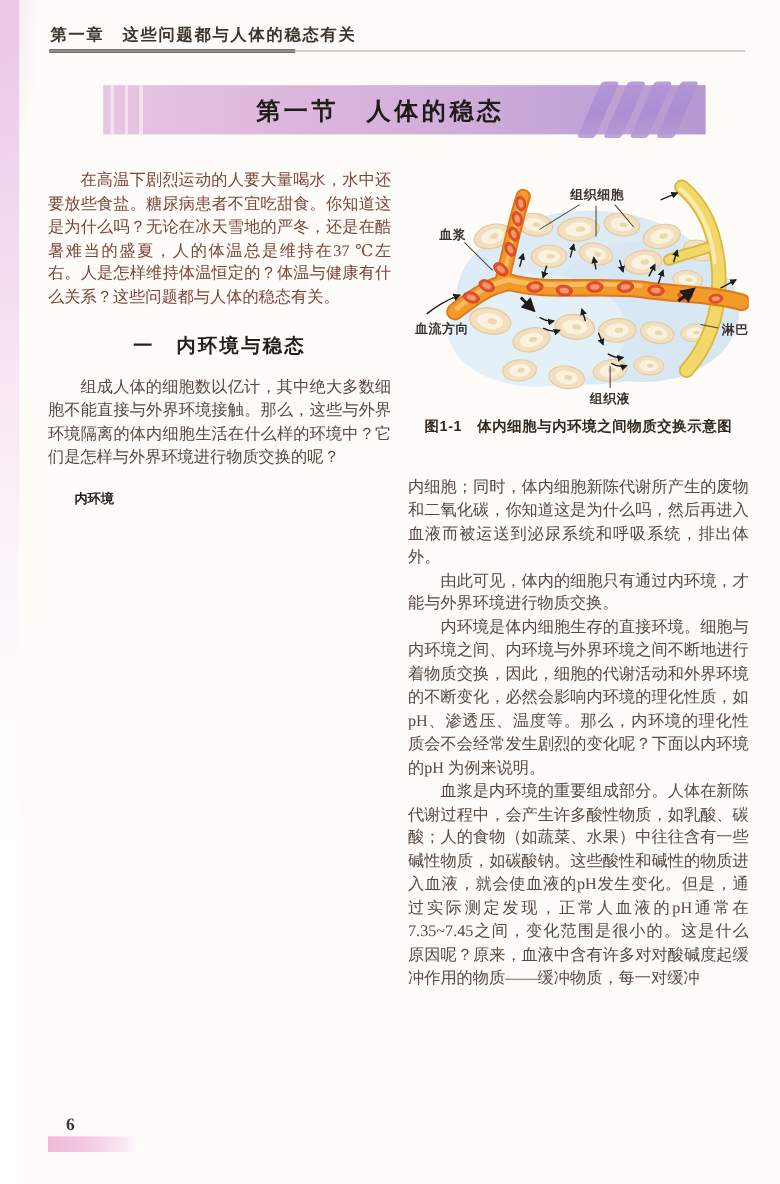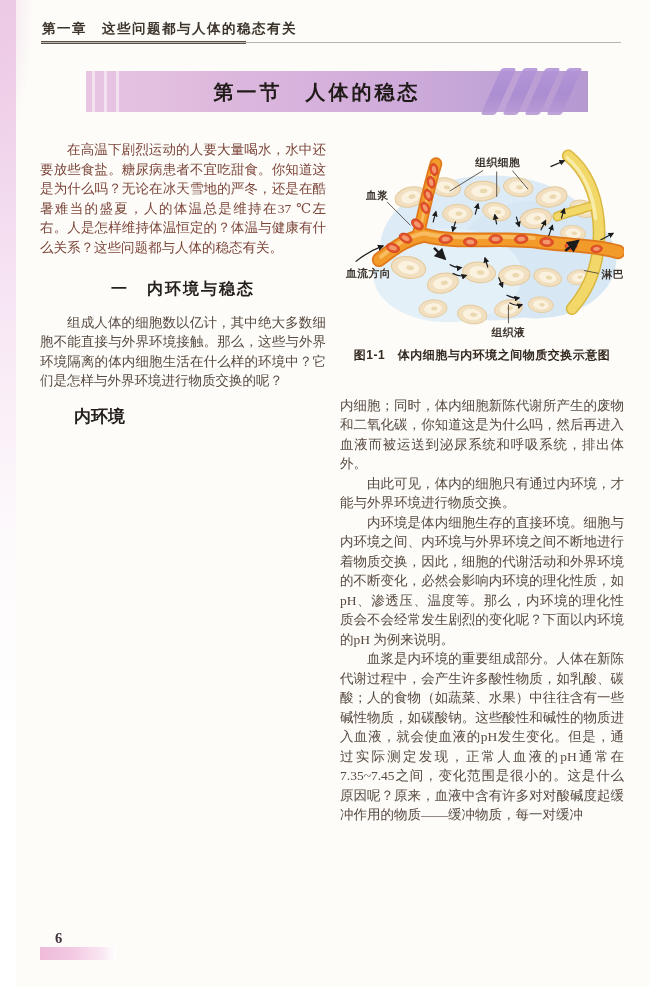--- a/index.html
+++ b/index.html
@@ -57,21 +57,21 @@
   .col-right{left:340px;width:284px;}
   .intro{color:#7c453a;}
   .section-heading{
     margin:22px 0 14px;text-align:center;
     font-family:"Liberation Sans","DejaVu Sans",sans-serif;
     font-weight:bold;font-size:16px;color:#241f1b;letter-spacing:2px;
   }
   .subhead{
     margin:16px 0 6px;text-indent:2em;
     font-family:"Liberation Sans","DejaVu Sans",sans-serif;
-    font-weight:bold;font-size:17px;color:#241f1b;
+    font-weight:bold;font-size:11px;color:#241f1b;
   }
   .gap-top{margin-top:5px;}
   
   figure{margin:8px 0 0 0;padding:0;}
   figure svg{display:block;}
   figcaption{
     margin-top:6px;margin-bottom:30px;text-align:center;
     font-family:"Liberation Sans","DejaVu Sans",sans-serif;
     font-weight:bold;font-size:12px;color:#33291f;letter-spacing:.5px;
   }

